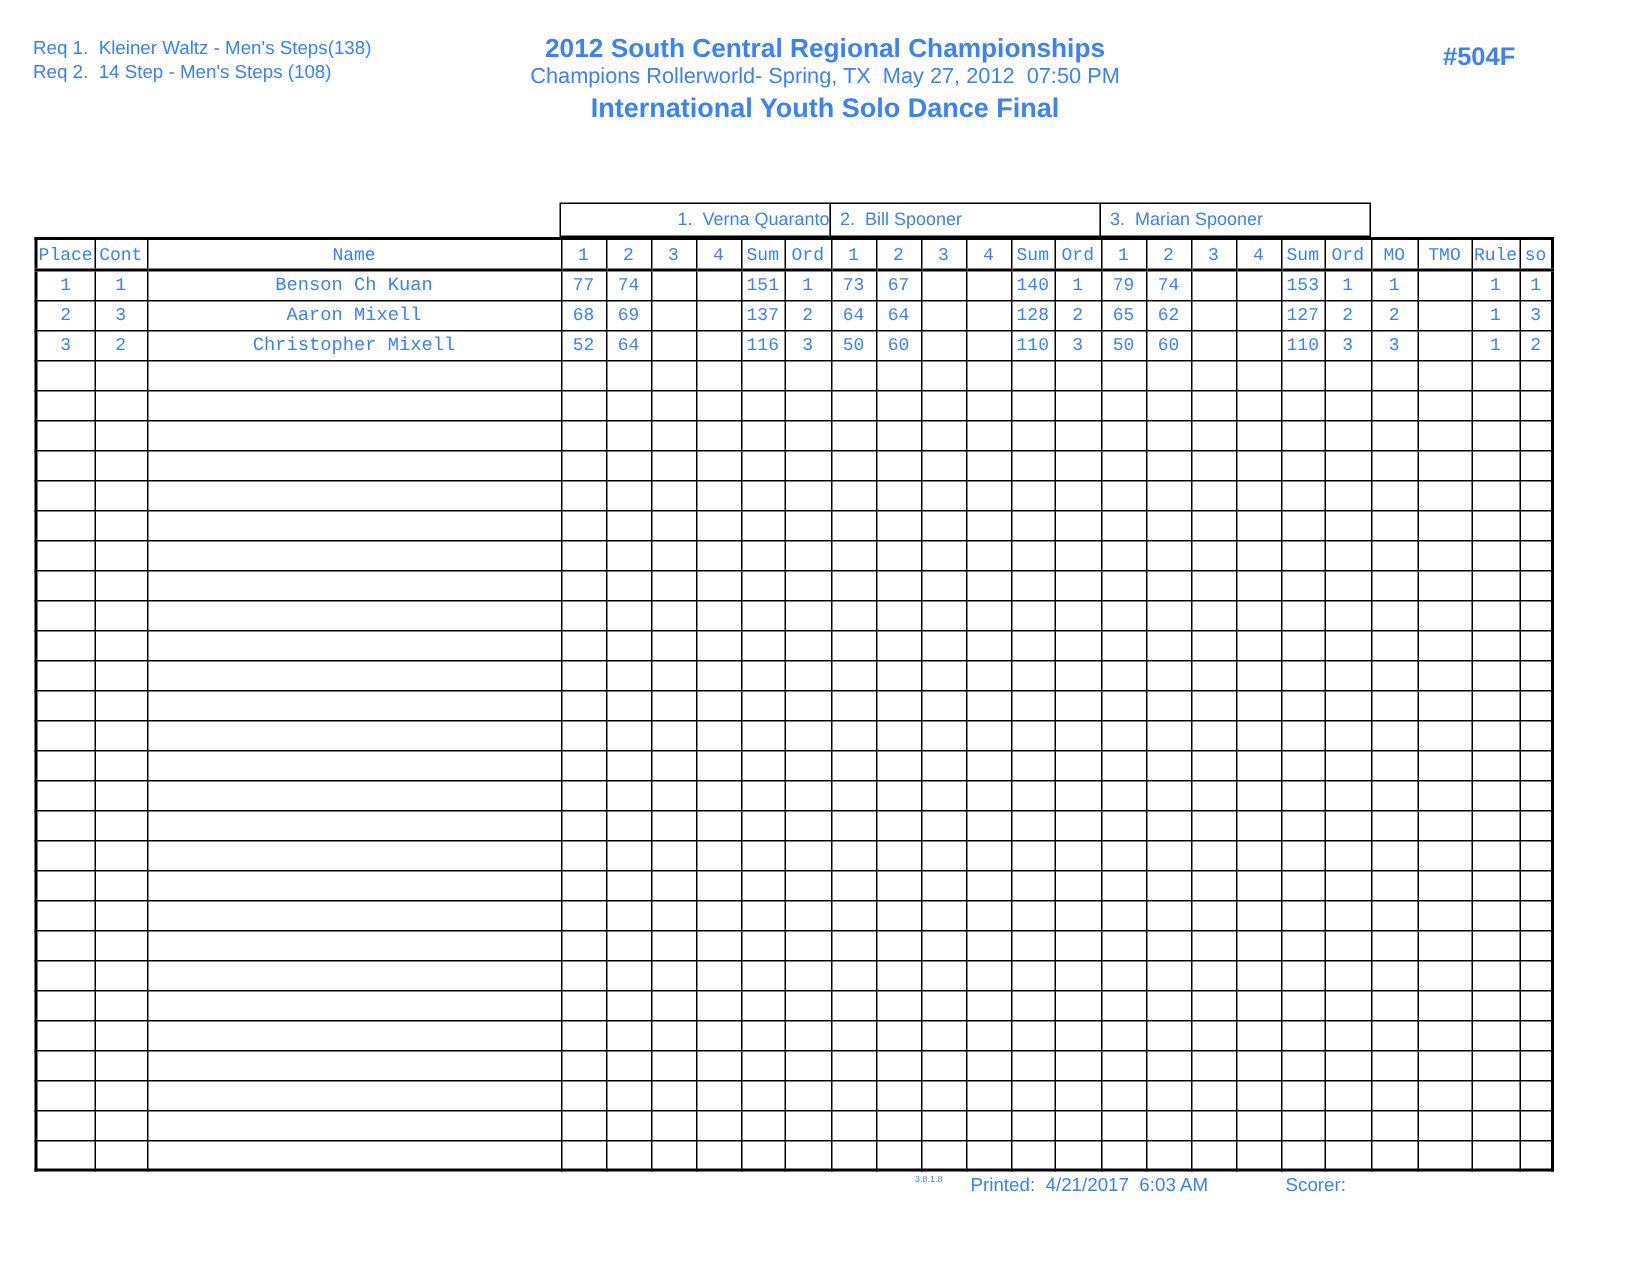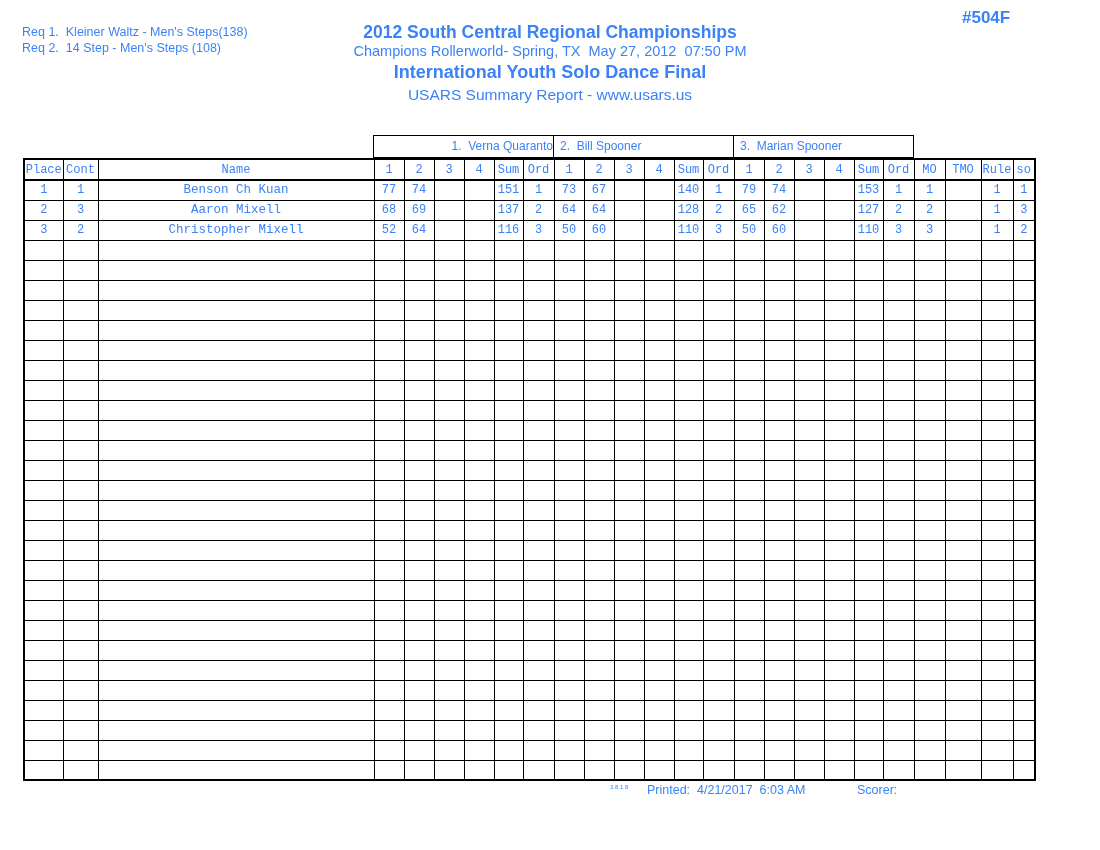--- a/index.html
+++ b/index.html
@@ -9,21 +9,21 @@
   }
   .pre{white-space:pre;}
 
   
   .req{position:absolute;left:22px;top:24px;font-size:12.5px;line-height:16px;}
   .titleblock{position:absolute;left:0;top:22px;width:1100px;text-align:center;}
   .t1{font-size:17.5px;font-weight:bold;line-height:20px;}
   .t2{font-size:14.5px;line-height:19px;}
   .t3{font-size:18px;font-weight:bold;line-height:23px;}
   .t4{font-size:15.5px;line-height:21px;}
-  .eventnum{position:absolute;left:962px;top:8px;font-size:17px;font-weight:bold;}
+  .eventnum{position:absolute;left:962px;top:28px;font-size:17px;font-weight:bold;}
 
   
   .judgebox{
     position:absolute;top:135px;height:23px;border:1px solid #000;background:#fff;
     box-sizing:border-box;font-size:12px;line-height:21px;padding-left:6px;
   }
   .jb1{left:373px;width:181px;text-align:right;}
   .jb2{left:553px;width:181px;}
   .jb3{left:733px;width:181px;}
 
@@ -62,21 +62,20 @@
 
   <div class="req">
     <div class="pre">Req 1.  Kleiner Waltz - Men's Steps(138)</div>
     <div class="pre">Req 2.  14 Step - Men's Steps (108)</div>
   </div>
 
   <div class="titleblock">
     <div class="t1">2012 South Central Regional Championships</div>
     <div class="t2 pre">Champions Rollerworld- Spring, TX  May 27, 2012  07:50 PM</div>
     <div class="t3">International Youth Solo Dance Final</div>
-    <div class="t4">USARS Summary Report - www.usars.us</div>
   </div>
 
   <div class="eventnum">#504F</div>
 
   <div class="judgebox jb1 pre">1.  Verna Quaranto</div>
   <div class="judgebox jb2 pre">2.  Bill Spooner</div>
   <div class="judgebox jb3 pre">3.  Marian Spooner</div>
 
   <table class="summary">
     <colgroup id="cols">

